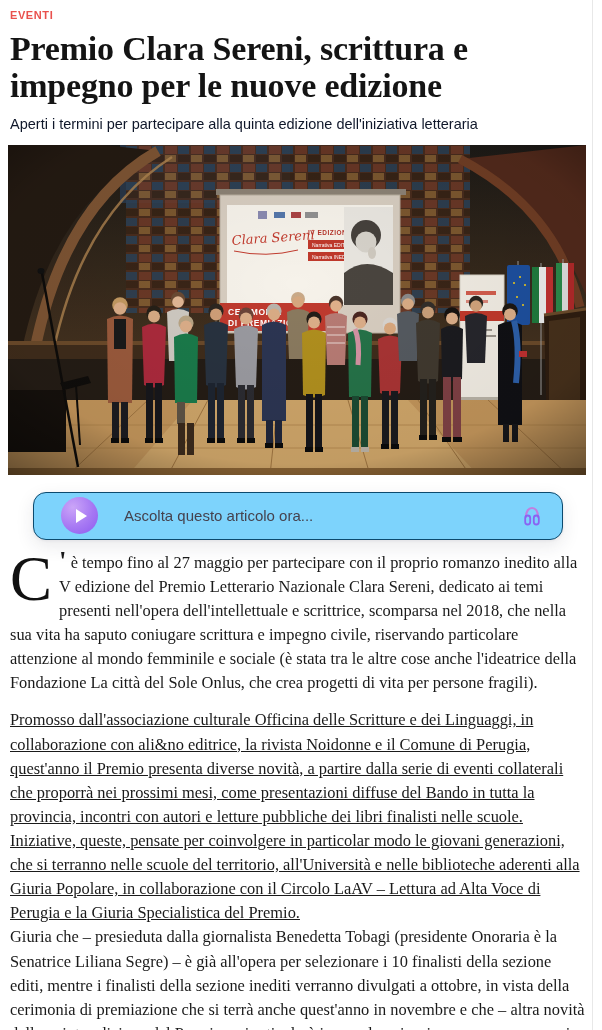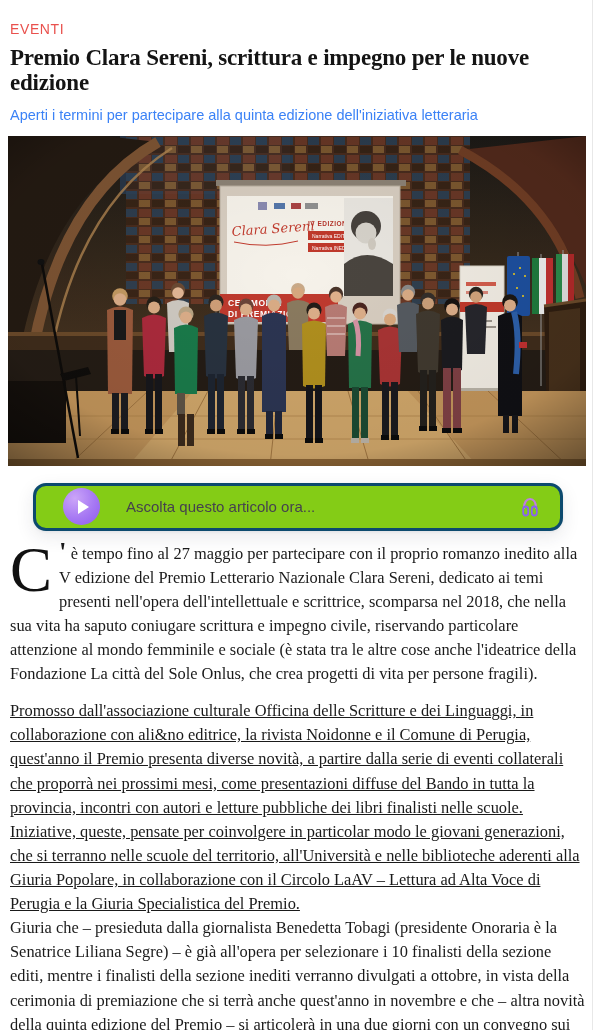--- a/index.html
+++ b/index.html
@@ -2,31 +2,31 @@
 <html><head>
 <meta charset="utf-8">
 <style>
   * { margin:0; padding:0; box-sizing:border-box; }
   html,body { background:#fff; }
   body { width:602px; height:1030px; overflow:hidden; position:relative;
          font-family:"Liberation Sans", sans-serif; color:#1c1c1c; }
   .divider-right { position:absolute; left:592px; top:0; bottom:0; width:1px; background:#e8e8e8; }
   .content { position:absolute; left:10px; top:0; width:576px; }
 
-  .category { display:inline-block; margin-top:21px; font-size:14px; font-weight:normal;
+  .category { display:inline-block; margin-top:9px; font-size:11px; font-weight:bold;
               letter-spacing:.6px; color:#e9514d; text-decoration:none; }
   h1.title { margin-top:7px; font-family:"Liberation Serif", serif; font-weight:700;
-             font-size:23px; line-height:1.1; color:#141414; letter-spacing:-.2px; width:566px; }
-  .subtitle { margin-top:11px; font-size:14.5px; color:#3b82f6; }
+             font-size:34px; line-height:1.1; color:#141414; letter-spacing:-.2px; width:566px; }
+  .subtitle { margin-top:11px; font-size:14.5px; color:#0f172a; }
 
   figure.photo { margin:13px 0 0 -2px; width:578px; height:330px; overflow:hidden; background:#241c15; }
   figure.photo svg { display:block; }
 
-  .audio-player { position:relative; margin:17px auto 0; width:530px; height:48px; background:#84cc16;
-                  border:3px solid #0c4a6e; border-radius:13px; display:flex; align-items:center;
+  .audio-player { position:relative; margin:17px auto 0; width:530px; height:48px; background:#7dd3fc;
+                  border:1px solid #0c4a6e; border-radius:13px; display:flex; align-items:center;
                   box-shadow:0 6px 18px rgba(40,40,60,.10), 0 1px 3px rgba(40,40,60,.06); cursor:pointer; }
   .play-btn { margin-left:27px; width:37px; height:37px; border-radius:50%; border:none; cursor:pointer;
               background:radial-gradient(circle at 32% 28%, #cba5f8 0%, #a678f3 55%, #8d5af0 100%);
               display:flex; align-items:center; justify-content:center; flex:0 0 auto; }
   .play-tri { width:0; height:0; border-left:11px solid #fff; border-top:7px solid transparent;
               border-bottom:7px solid transparent; margin-left:3px; }
   .audio-label { margin-left:26px; font-size:15px; color:#45424e; }
   .hp { margin-left:auto; margin-right:22px; display:flex; }
 
   .article-body { margin-top:11px; font-family:"Liberation Serif", serif; font-size:16.4px;

